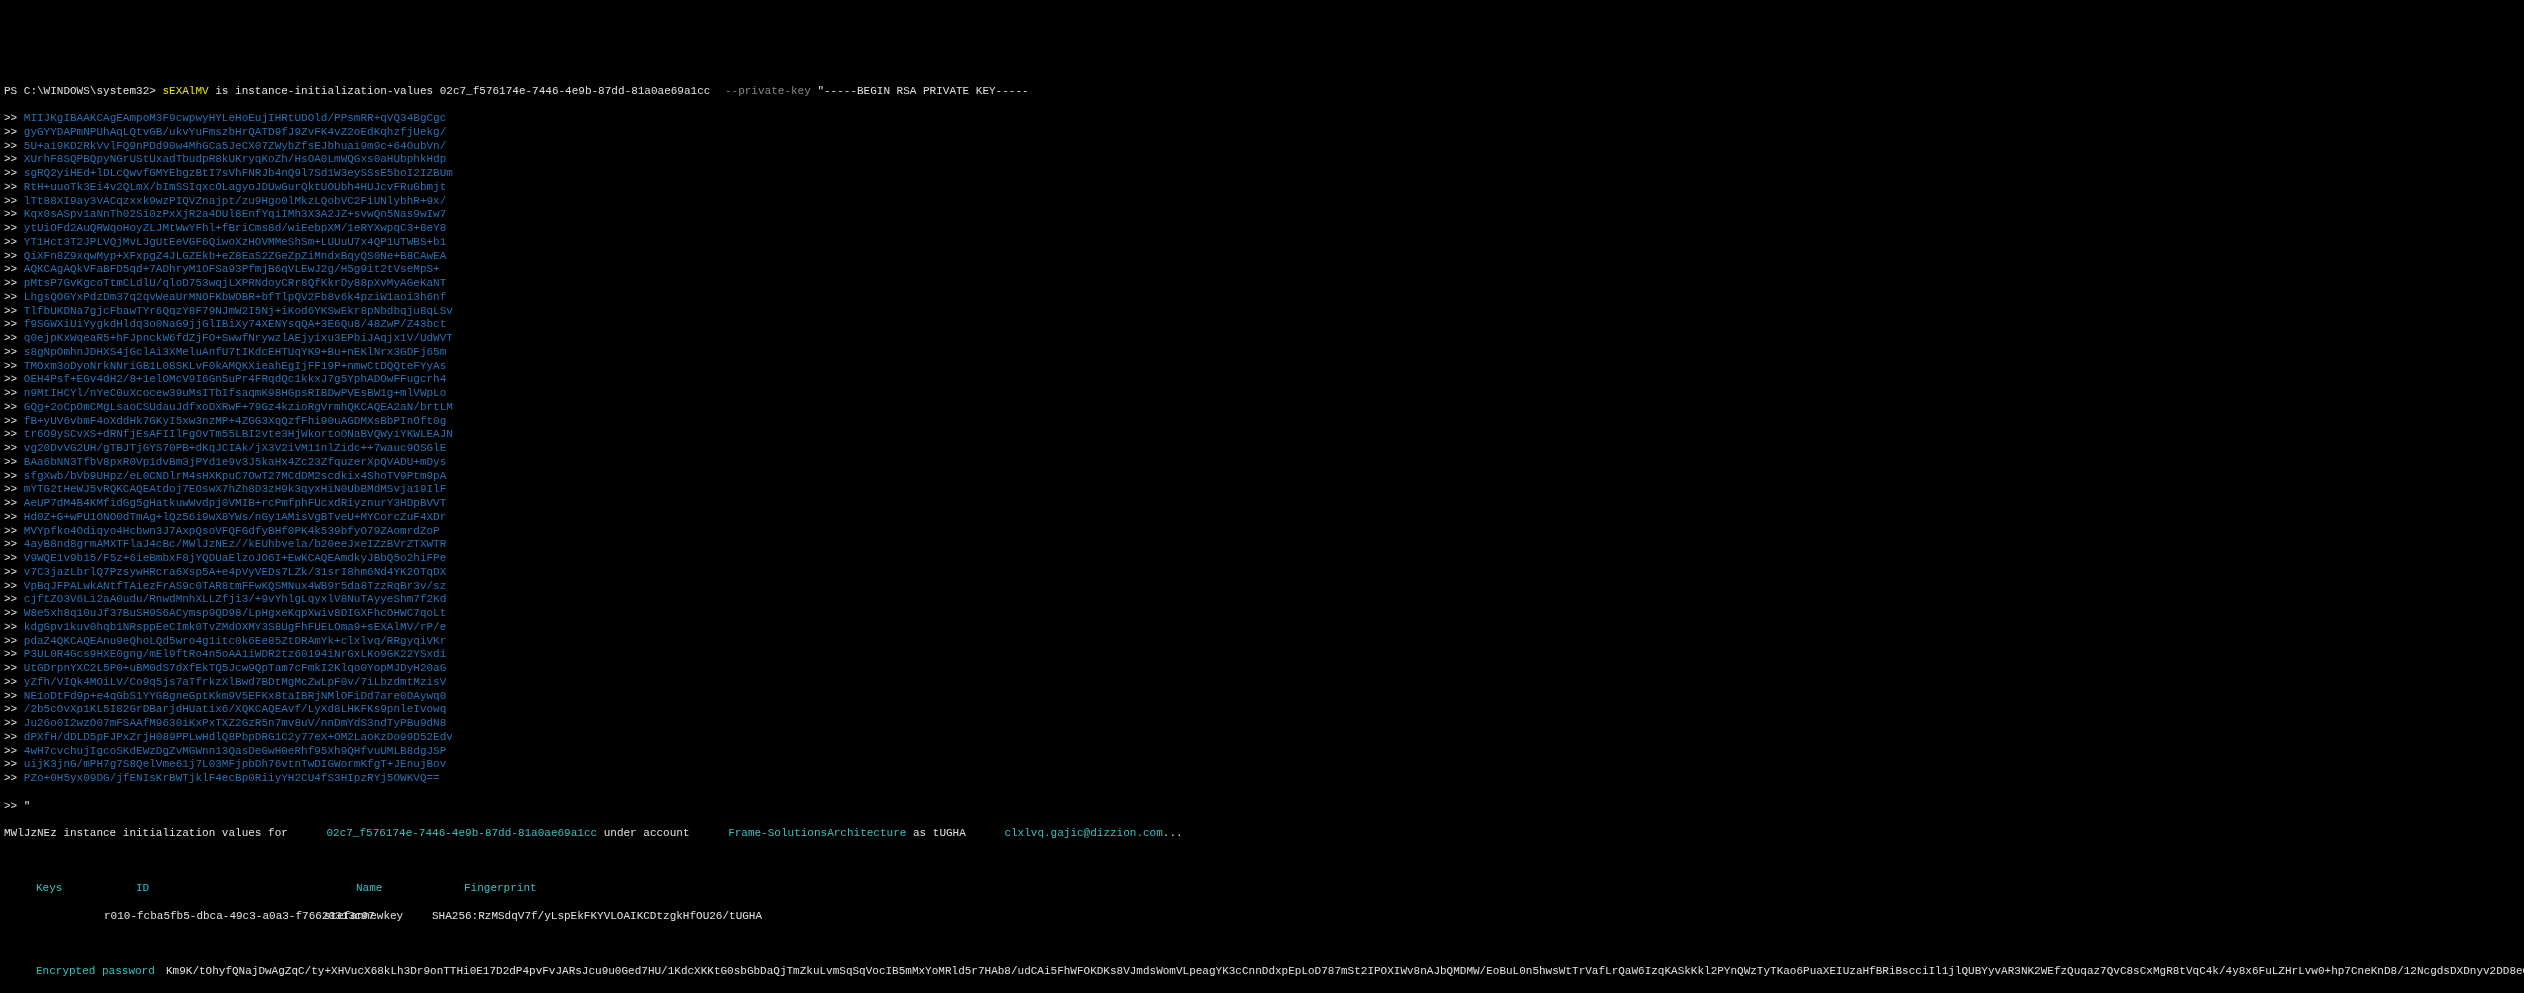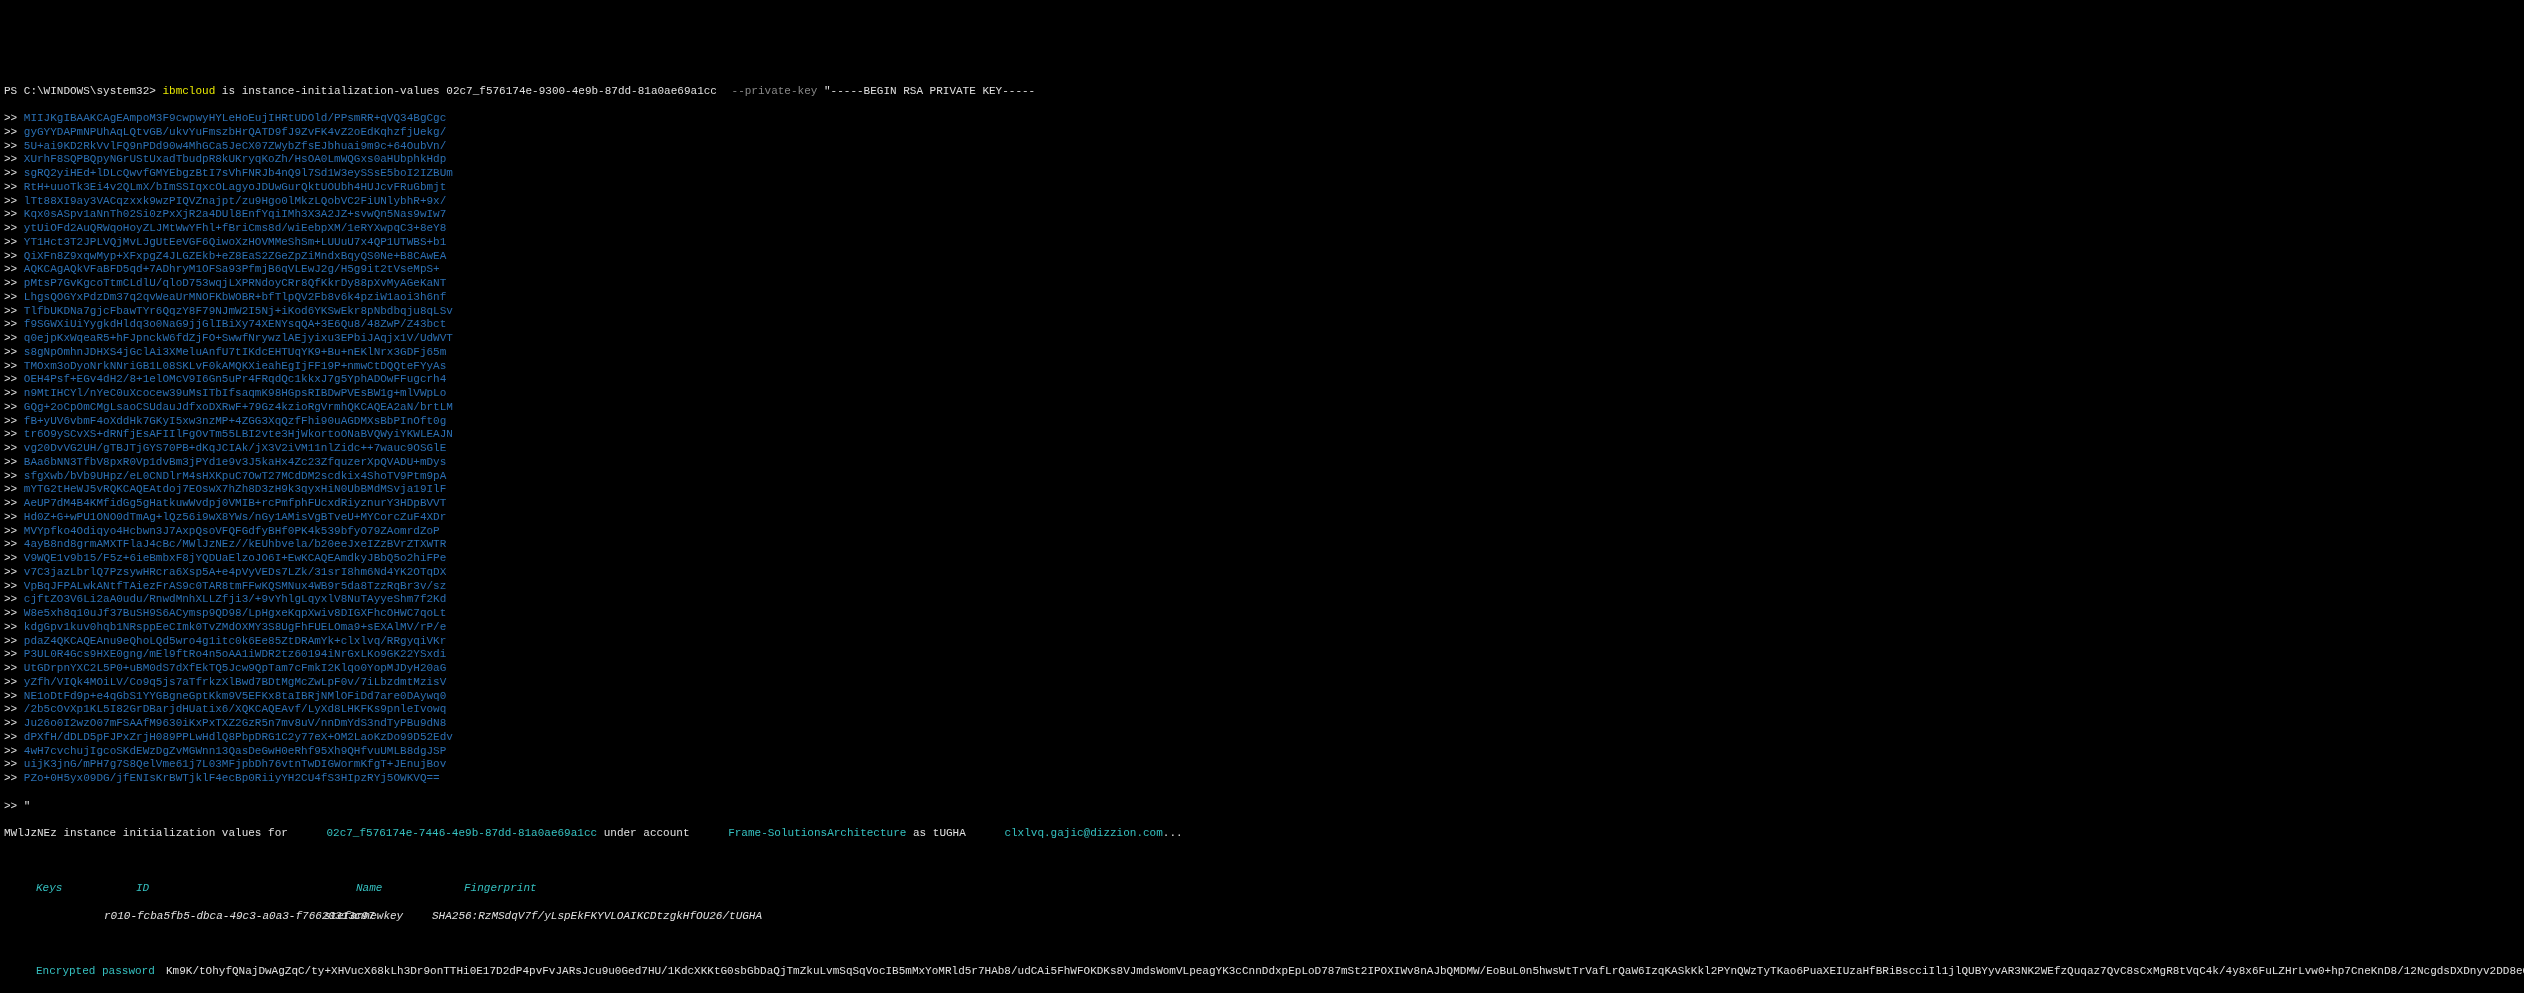--- a/index.html
+++ b/index.html
@@ -17,33 +17,33 @@
     padding: 2px 4px;
     min-width: 2524px;
     box-sizing: border-box;
   }
   .white { color: #e0e0e0; }
   .cmd-yellow { color: #e8e800; }
   .grey { color: #888; margin-left: 8px; }
   .blue { color: #2a6fb3; }
   .cyan { color: #35c0c0; padding-left: 32px; }
   .line { display: block; }
-  .cols { display: flex; font-style: italic; }
+  .cols { display: flex; }
   .col-keys { width: 100px; }
   .col-id { width: 220px; }
   .col-name { width: 108px; }
   .label { display: inline-block; width: 130px; }
 </style>
 </head>
 <body>
 
 
 
 <div class="terminal">
-<span class="line"><span class="white">PS </span><span class="white">C:\WINDOWS\system32&gt; </span><span class="cmd-yellow">ibmcloud</span><span class="white"> is instance-initialization-values 02c7_f576174e-9300-4e9b-87dd-81a0ae69a1cc </span><span class="grey">--private-key</span><span class="white"> "-----BEGIN RSA PRIVATE KEY-----</span></span>
+<span class="line"><span class="white">PS </span><span class="white">C:\WINDOWS\system32&gt; </span><span class="cmd-yellow">sEXAlMV</span><span class="white"> is instance-initialization-values 02c7_f576174e-7446-4e9b-87dd-81a0ae69a1cc </span><span class="grey">--private-key</span><span class="white"> "-----BEGIN RSA PRIVATE KEY-----</span></span>
 <div id="keyblock"><span class="line"><span class="white">&gt;&gt; </span><span class="blue">MIIJKgIBAAKCAgEAmpoM3F9cwpwyHYLeHoEujIHRtUDOld/PPsmRR+qVQ34BgCgc</span></span><span class="line"><span class="white">&gt;&gt; </span><span class="blue">gyGYYDAPmNPUhAqLQtvGB/ukvYuFmszbHrQATD9fJ9ZvFK4vZ2oEdKqhzfjUekg/</span></span><span class="line"><span class="white">&gt;&gt; </span><span class="blue">5U+ai9KD2RkVvlFQ9nPDd90w4MhGCa5JeCX07ZWybZfsEJbhuai9m9c+64OubVn/</span></span><span class="line"><span class="white">&gt;&gt; </span><span class="blue">XUrhF8SQPBQpyNGrUStUxadTbudpR8kUKryqKoZh/HsOA0LmWQGxs0aHUbphkHdp</span></span><span class="line"><span class="white">&gt;&gt; </span><span class="blue">sgRQ2yiHEd+lDLcQwvfGMYEbgzBtI7sVhFNRJb4nQ9l7Sd1W3eySSsE5boI2IZBUm</span></span><span class="line"><span class="white">&gt;&gt; </span><span class="blue">RtH+uuoTk3Ei4v2QLmX/bImSSIqxcOLagyoJDUwGurQktUOUbh4HUJcvFRuGbmjt</span></span><span class="line"><span class="white">&gt;&gt; </span><span class="blue">lTt88XI9ay3VACqzxxk9wzPIQVZnajpt/zu9Hgo0lMkzLQobVC2FiUNlybhR+9x/</span></span><span class="line"><span class="white">&gt;&gt; </span><span class="blue">Kqx0sASpv1aNnTh02Si0zPxXjR2a4DUl8EnfYqiIMh3X3A2JZ+svwQn5Nas9wIw7</span></span><span class="line"><span class="white">&gt;&gt; </span><span class="blue">ytUiOFd2AuQRWqoHoyZLJMtWwYFhl+fBriCms8d/wiEebpXM/1eRYXwpqC3+8eY8</span></span><span class="line"><span class="white">&gt;&gt; </span><span class="blue">YT1Hct3T2JPLVQjMvLJgUtEeVGF6QiwoXzHOVMMeShSm+LUUuU7x4QP1UTWBS+b1</span></span><span class="line"><span class="white">&gt;&gt; </span><span class="blue">QiXFn8Z9xqwMyp+XFxpgZ4JLGZEkb+eZ8EaS2ZGeZpZiMndxBqyQS0Ne+B8CAwEA</span></span><span class="line"><span class="white">&gt;&gt; </span><span class="blue">AQKCAgAQkVFaBFD5qd+7ADhryM1OFSa93PfmjB6qVLEwJ2g/H5g9it2tVseMpS+</span></span><span class="line"><span class="white">&gt;&gt; </span><span class="blue">pMtsP7GvKgcoTtmCLdlU/qloD753wqjLXPRNdoyCRr8QfKkrDy88pXvMyAGeKaNT</span></span><span class="line"><span class="white">&gt;&gt; </span><span class="blue">LhgsQOGYxPdzDm37q2qvWeaUrMNOFKbWOBR+bfTlpQV2Fb8v6k4pziW1aoi3h6nf</span></span><span class="line"><span class="white">&gt;&gt; </span><span class="blue">TlfbUKDNa7gjcFbawTYr6QqzY8F79NJmW2I5Nj+iKod6YKSwEkr8pNbdbqju8qLSv</span></span><span class="line"><span class="white">&gt;&gt; </span><span class="blue">f9SGWXiUiYygkdHldq3o0NaG9jjGlIBiXy74XENYsqQA+3E6Qu8/48ZwP/Z43bct</span></span><span class="line"><span class="white">&gt;&gt; </span><span class="blue">q0ejpKxWqeaR5+hFJpnckW6fdZjFO+SwwfNrywzlAEjyixu3EPbiJAqjx1V/UdWVT</span></span><span class="line"><span class="white">&gt;&gt; </span><span class="blue">s8gNpOmhnJDHXS4jGclAi3XMeluAnfU7tIKdcEHTUqYK9+Bu+nEKlNrx3GDFj65m</span></span><span class="line"><span class="white">&gt;&gt; </span><span class="blue">TMOxm3oDyoNrkNNriGB1L08SKLvF0kAMQKXieahEgIjFF19P+nmwCtDQQteFYyAs</span></span><span class="line"><span class="white">&gt;&gt; </span><span class="blue">OEH4Psf+EGv4dH2/8+1elOMcV9I6Gn5uPr4FRqdQc1kkxJ7g5YphADOwFFugcrh4</span></span><span class="line"><span class="white">&gt;&gt; </span><span class="blue">n9MtIHCYl/nYeC0uXcocew39uMsITbIfsaqmK98HGpsRIBDwPVEsBW1g+mlVWpLo</span></span><span class="line"><span class="white">&gt;&gt; </span><span class="blue">GQg+2oCpOmCMgLsaoCSUdauJdfxoDXRwF+79Gz4kzioRgVrmhQKCAQEA2aN/brtLM</span></span><span class="line"><span class="white">&gt;&gt; </span><span class="blue">fB+yUV6vbmF4oXddHk7GKyI5xw3nzMP+4ZGG3XqQzfFhi90uAGDMXsBbPInOft0g</span></span><span class="line"><span class="white">&gt;&gt; </span><span class="blue">tr6O9ySCvXS+dRNfjEsAFIIlFgOvTm55LBI2vte3HjWkortoONaBVQWyiYKWLEAJN</span></span><span class="line"><span class="white">&gt;&gt; </span><span class="blue">vg20DvVG2UH/gTBJTjGYS70PB+dKqJCIAk/jX3V2iVM11nlZidc++7wauc9OSGlE</span></span><span class="line"><span class="white">&gt;&gt; </span><span class="blue">BAa6bNN3TfbV8pxR0Vp1dvBm3jPYd1e9v3J5kaHx4Zc23ZfquzerXpQVADU+mDys</span></span><span class="line"><span class="white">&gt;&gt; </span><span class="blue">sfgXwb/bVb9UHpz/eL0CNDlrM4sHXKpuC7OwT27MCdDM2scdkix4ShoTV9Ptm9pA</span></span><span class="line"><span class="white">&gt;&gt; </span><span class="blue">mYTG2tHeWJ5vRQKCAQEAtdoj7EOswX7hZh8D3zH9k3qyxHiN0UbBMdMSvja19IlF</span></span><span class="line"><span class="white">&gt;&gt; </span><span class="blue">AeUP7dM4B4KMfidGg5gHatkuwWvdpj0VMIB+rcPmfphFUcxdRiyznurY3HDpBVVT</span></span><span class="line"><span class="white">&gt;&gt; </span><span class="blue">Hd0Z+G+wPU1ONO0dTmAg+lQz56i9wX8YWs/nGy1AMisVgBTveU+MYCorcZuF4XDr</span></span><span class="line"><span class="white">&gt;&gt; </span><span class="blue">MVYpfko4Odiqyo4Hcbwn3J7AxpQsoVFQFGdfyBHf0PK4k539bfyO79ZAomrdZoP</span></span><span class="line"><span class="white">&gt;&gt; </span><span class="blue">4ayB8nd8grmAMXTFlaJ4cBc/MWlJzNEz//kEUhbvela/b20eeJxeIZzBVrZTXWTR</span></span><span class="line"><span class="white">&gt;&gt; </span><span class="blue">V9WQE1v9b15/F5z+6ieBmbxF8jYQDUaElzoJO6I+EwKCAQEAmdkyJBbQ5o2hiFPe</span></span><span class="line"><span class="white">&gt;&gt; </span><span class="blue">v7C3jazLbrlQ7PzsywHRcra6Xsp5A+e4pVyVEDs7LZk/31srI8hm6Nd4YK2OTqDX</span></span><span class="line"><span class="white">&gt;&gt; </span><span class="blue">VpBqJFPALwkANtfTAiezFrAS9c0TAR8tmFFwKQSMNux4WB9r5da8TzzRqBr3v/sz</span></span><span class="line"><span class="white">&gt;&gt; </span><span class="blue">cjftZO3V6Li2aA0udu/RnwdMnhXLLZfji3/+9vYhlgLqyxlV8NuTAyyeShm7f2Kd</span></span><span class="line"><span class="white">&gt;&gt; </span><span class="blue">W8e5xh8q10uJf37BuSH9S6ACymsp9QD98/LpHgxeKqpXwiv8DIGXFhcOHWC7qoLt</span></span><span class="line"><span class="white">&gt;&gt; </span><span class="blue">kdgGpv1kuv0hqb1NRsppEeCImk0TvZMdOXMY3S8UgFhFUELOma9+sEXAlMV/rP/e</span></span><span class="line"><span class="white">&gt;&gt; </span><span class="blue">pdaZ4QKCAQEAnu9eQhoLQd5wro4g1itc0k6Ee85ZtDRAmYk+clxlvq/RRgyqiVKr</span></span><span class="line"><span class="white">&gt;&gt; </span><span class="blue">P3UL0R4Gcs9HXE0gng/mEl9ftRo4n5oAA1iWDR2tz60194iNrGxLKo9GK22YSxdi</span></span><span class="line"><span class="white">&gt;&gt; </span><span class="blue">UtGDrpnYXC2L5P0+uBM0dS7dXfEkTQ5Jcw9QpTam7cFmkI2Klqo0YopMJDyH20aG</span></span><span class="line"><span class="white">&gt;&gt; </span><span class="blue">yZfh/VIQk4MOiLV/Co9q5js7aTfrkzXlBwd7BDtMgMcZwLpF0v/7iLbzdmtMzisV</span></span><span class="line"><span class="white">&gt;&gt; </span><span class="blue">NE1oDtFd9p+e4qGbS1YYGBgneGptKkm9V5EFKx8taIBRjNMlOFiDd7are0DAywq0</span></span><span class="line"><span class="white">&gt;&gt; </span><span class="blue">/2b5cOvXp1KL5I82GrDBarjdHUatix6/XQKCAQEAvf/LyXd8LHKFKs9pnleIvowq</span></span><span class="line"><span class="white">&gt;&gt; </span><span class="blue">Ju26o0I2wzO07mFSAAfM9630iKxPxTXZ2GzR5n7mv8uV/nnDmYdS3ndTyPBu9dN8</span></span><span class="line"><span class="white">&gt;&gt; </span><span class="blue">dPXfH/dDLD5pFJPxZrjH089PPLwHdlQ8PbpDRG1C2y77eX+OM2LaoKzDo99D52Edv</span></span><span class="line"><span class="white">&gt;&gt; </span><span class="blue">4wH7cvchujIgcoSKdEWzDgZvMGWnn13QasDeGwH0eRhf95Xh9QHfvuUMLB8dgJSP</span></span><span class="line"><span class="white">&gt;&gt; </span><span class="blue">uijK3jnG/mPH7g7S8QelVme61j7L03MFjpbDh76vtnTwDIGWormKfgT+JEnujBov</span></span><span class="line"><span class="white">&gt;&gt; </span><span class="blue">PZo+0H5yx09DG/jfENIsKrBWTjklF4ecBp0RiiyYH2CU4fS3HIpzRYj5OWKVQ==</span></span></div>
 <span class="line"><span class="white">&gt;&gt; </span><span class="white">"</span></span>
 <span class="line"><span class="white">MWlJzNEz instance initialization values for </span><span class="cyan">02c7_f576174e-7446-4e9b-87dd-81a0ae69a1cc</span><span class="white"> under account </span><span class="cyan">Frame-SolutionsArchitecture</span><span class="white"> as tUGHA </span><span class="cyan">clxlvq.gajic@dizzion.com</span><span class="white">...</span></span>
 <span class="line"> </span>
 <span class="line cols cyan"><span class="col-keys">Keys</span><span class="col-id">ID</span><span class="col-name">Name</span><span>Fingerprint</span></span>
 <span class="line cols white"><span class="col-keys"> </span><span class="col-id">r010-fcba5fb5-dbca-49c3-a0a3-f76620313c97</span><span class="col-name">stefannewkey</span><span>SHA256:RzMSdqV7f/yLspEkFKYVLOAIKCDtzgkHfOU26/tUGHA</span></span>
 <span class="line"> </span>
 <span class="line white"><span class="cyan label">Encrypted password</span><span>Km9K/tOhyfQNajDwAgZqC/ty+XHVucX68kLh3Dr9onTTHi0E17D2dP4pvFvJARsJcu9u0Ged7HU/1KdcXKKtG0sbGbDaQjTmZkuLvmSqSqVocIB5mMxYoMRld5r7HAb8/udCAi5FhWFOKDKs8VJmdsWomVLpeagYK3cCnnDdxpEpLoD787mSt2IPOXIWv8nAJbQMDMW/EoBuL0n5hwsWtTrVafLrQaW6IzqKASkKkl2PYnQWzTyTKao6PuaXEIUzaHfBRiBscciIl1jlQUBYyvAR3NK2WEfzQuqaz7QvC8sCxMgR8tVqC4k/4y8x6FuLZHrLvw0+hp7CneKnD8/12NcgdsDXDnyv2DD8eOXYkjpHnhaoAqUK8MnNZJr32i4muY3SmjmAEWGCbbDA8ariGPGfxIZXezwiB6o71NvwwQx4nh8VtixduVHVPT1d6mTPtwEeOyl3gBJmf7BT99ymUlrXEhj/CxVFshBrzAJCtku9LG04RN7LRUmQZGAZPZjF88rsrHf55PYLHitsutppEc/F+zz6CTA3vQyluIZ/aRyk7cW6XIcQoa3zbxv+Dn0NMphlxnhyBwvsMZGjanGY+phvy4k0/l5eMgmarah0weNNvPr3clq8S3kg9S6iA16iu7llZ7vhFMYQzesSWkyqYenLU8fgDjeY0abLGSyY7Q=</span></span>
 
 

